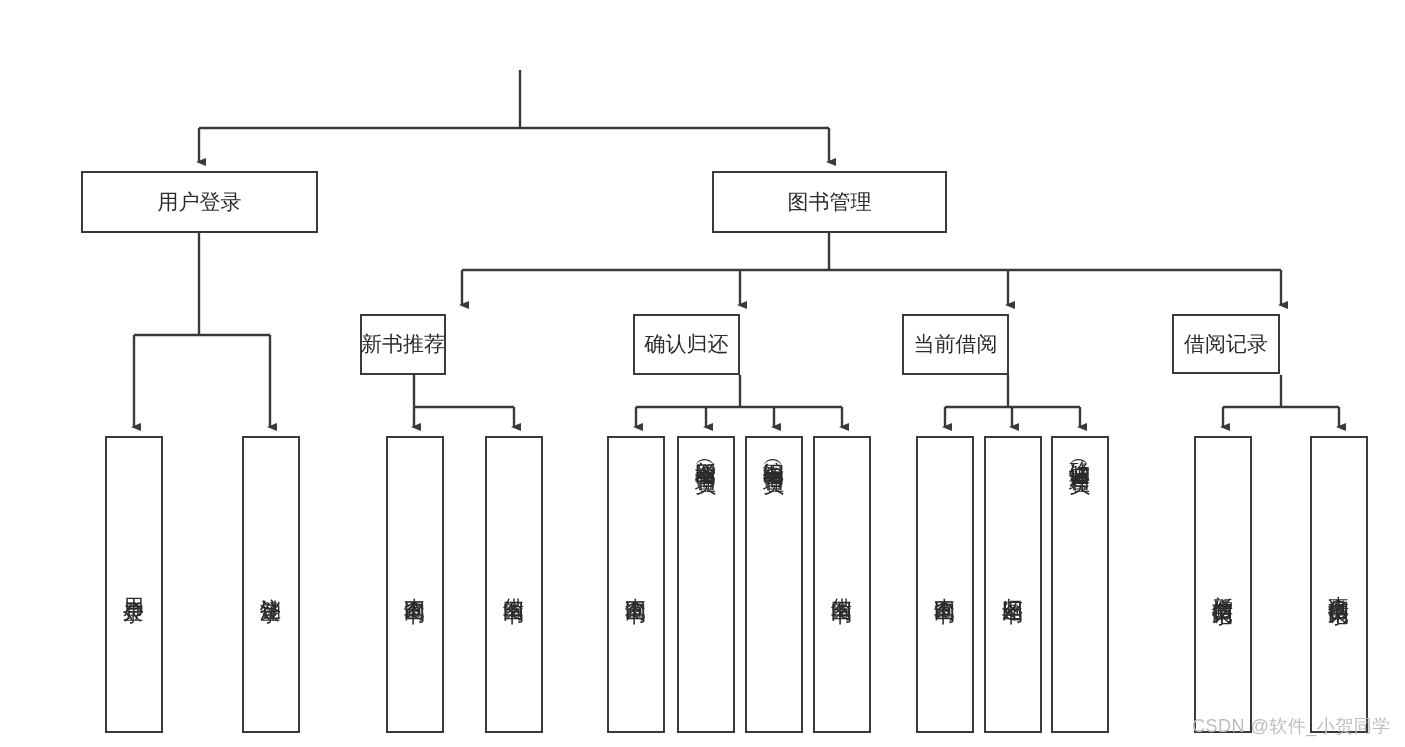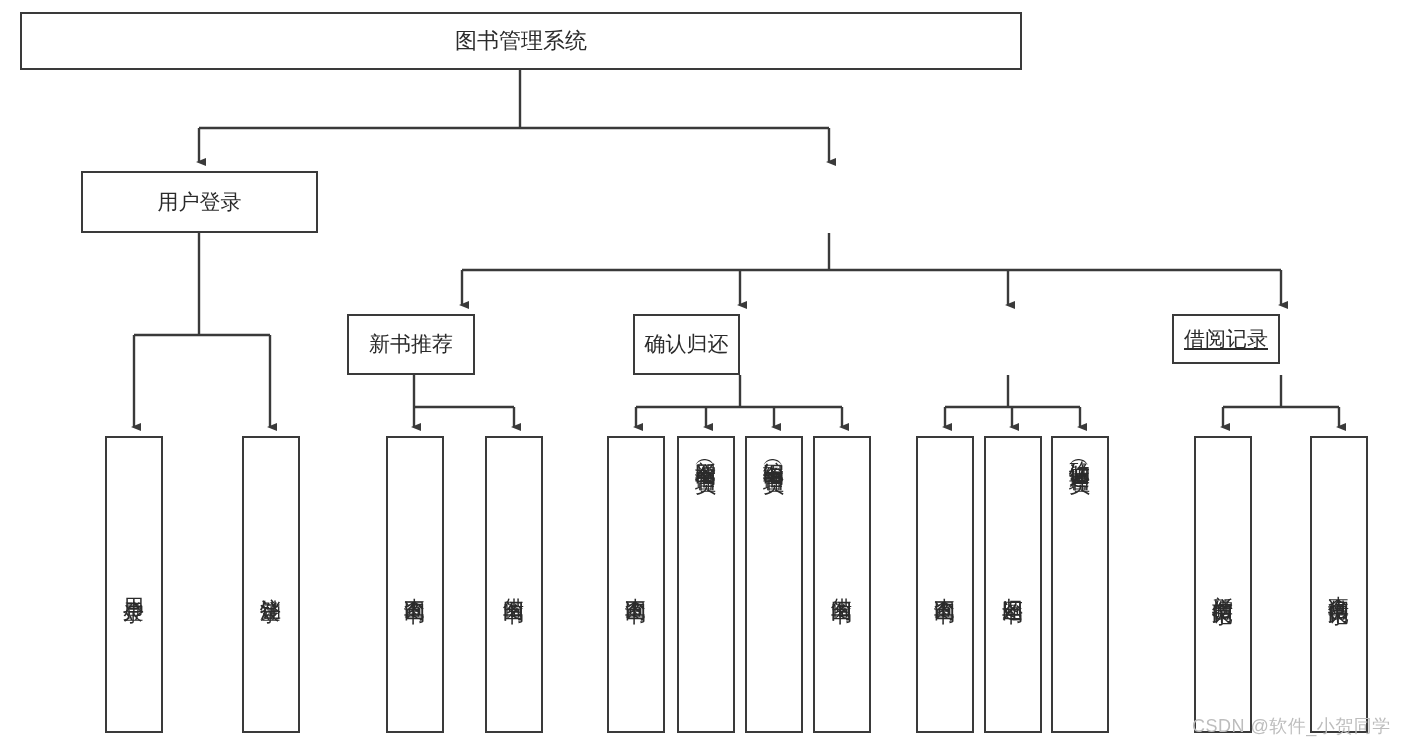--- a/index.html
+++ b/index.html
@@ -117,35 +117,38 @@
       <path d="M1012,407 L1012,427" marker-end="url(#arrow)"></path>
       <path d="M1080,407 L1080,427" marker-end="url(#arrow)"></path>
 
       <path d="M1281,375 L1281,407"></path>
       <path d="M1223,407 L1339,407"></path>
       <path d="M1223,407 L1223,427" marker-end="url(#arrow)"></path>
       <path d="M1339,407 L1339,427" marker-end="url(#arrow)"></path>
     </g>
   </svg>
 
-  <div class="node root horizontal" style="left:20px; top:12px; width:1002px; height:58px;">
-    <span class="label">图书管理系统</span>
-  </div>
 
   <div class="node horizontal" style="left:81px; top:171px; width:237px; height:62px;">
     <span class="label">用户登录</span>
   </div>
+  <div class="node horizontal" style="left:712px; top:171px; width:235px; height:62px;">
+    <span class="label">图书管理</span>
+  </div>
 
-  <div class="node horizontal" style="left:347px; top:314px; width:128px; height:61px;">
+  <div class="node horizontal" style="left:360px; top:314px; width:86px; height:61px;">
     <span class="label">新书推荐</span>
   </div>
   <div class="node horizontal" style="left:633px; top:314px; width:107px; height:61px;">
     <span class="label">确认归还</span>
   </div>
-  <div class="node horizontal" style="left:1172px; top:314px; width:108px; height:50px;text-decoration:underline;">
+  <div class="node horizontal" style="left:902px; top:314px; width:107px; height:61px;">
+    <span class="label">当前借阅</span>
+  </div>
+  <div class="node horizontal" style="left:1172px; top:314px; width:108px; height:60px;">
     <span class="label">借阅记录</span>
   </div>
 
   <div class="node vertical centered" style="left:105px; top:436px; width:58px; height:297px;">
     <span class="label">用户登录</span>
   </div>
   <div class="node vertical centered" style="left:242px; top:436px; width:58px; height:297px;">
     <span class="label">注销登录</span>
   </div>
 

